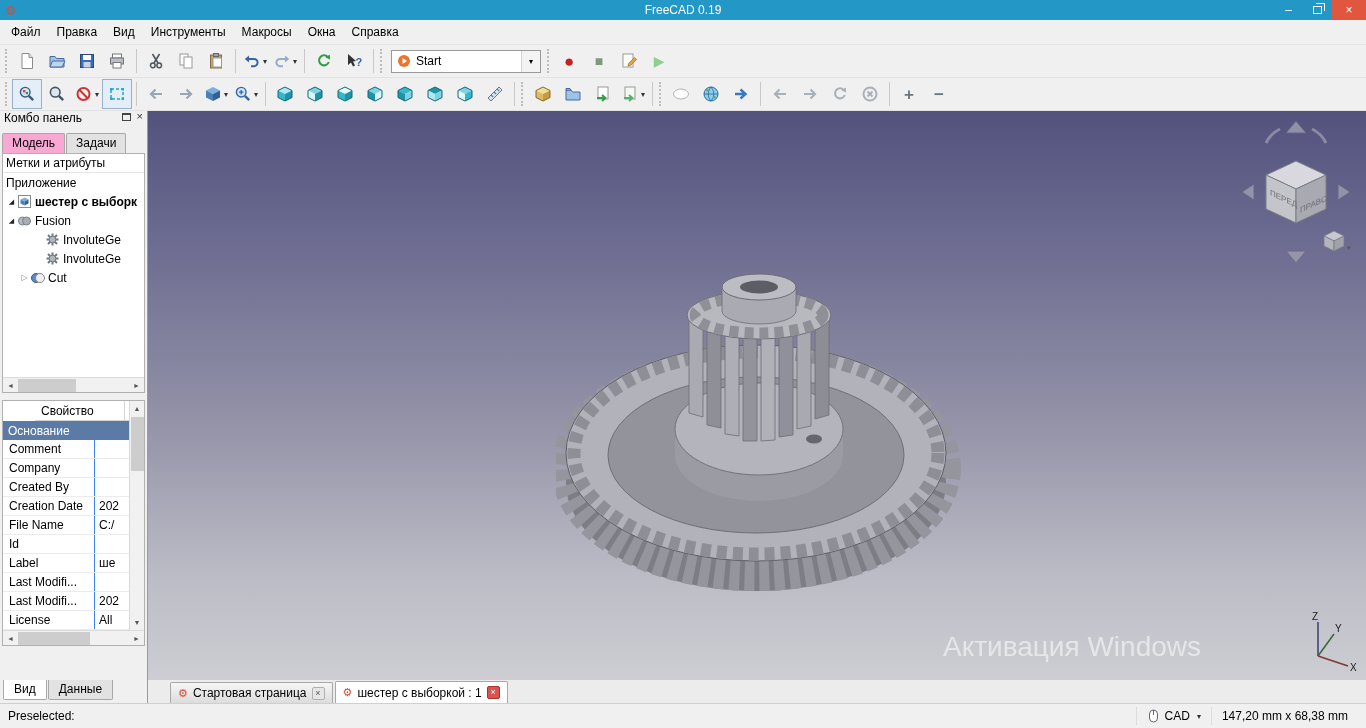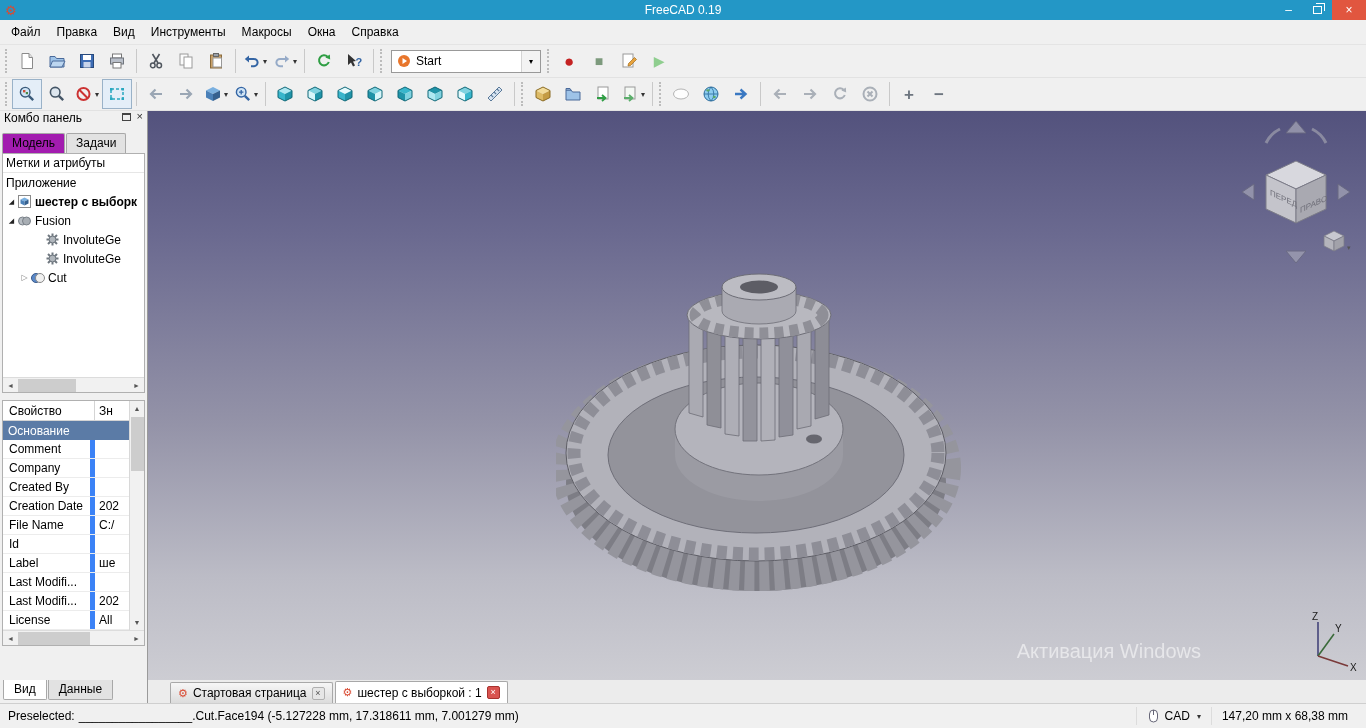--- a/index.html
+++ b/index.html
@@ -33,57 +33,57 @@
 
   
   .main { display:flex; height:569px; }
   .combo { width:148px; background:#f0f0f0; border-right:1px solid #9a9a9a; display:flex; flex-direction:column; }
   .combo-header { height:21px; display:flex; align-items:flex-start; padding:0 4px; }
   .combo-header .hbtns { margin-left:auto; display:flex; gap:6px; align-items:center; }
   .float-glyph { width:9px; height:8px; border:1px solid #444; border-top-width:2px; display:inline-block; }
   .hclose { font-size:11px; color:#333; line-height:1; }
   .combo-tabs { display:flex; padding-left:2px; height:21px; align-items:flex-end; }
   .ctab { padding:2px 9px 3px; border:1px solid #a8a8a8; border-bottom:none; background:#e2e2e2; margin-right:1px; border-radius:2px 2px 0 0; }
-  .ctab.active { background:#a21caf; }
+  .ctab.active { background:#f9a8d4; }
 
   .tree-wrap { height:240px; background:#fff; border:1px solid #b0b0b0; margin:0 2px; display:flex; flex-direction:column; }
   .tree { flex:1; overflow:hidden; }
   .trow { height:19px; display:flex; align-items:center; white-space:nowrap; overflow:hidden; padding-left:3px; }
   .trow.hdr { border-bottom:1px solid #e6e6e6; }
   .texp { width:11px; text-align:center; font-size:7px; color:#303030; flex:none; }
   .texp.open { color:#222; }
   .texp.closed { color:#888; font-size:8px; }
   .ticon { width:15px; height:15px; flex:none; margin-right:3px; }
   .hscroll { height:15px; background:#f1f1f1; display:flex; align-items:center; border-top:1px solid #dcdcdc; }
   .sbtn { width:15px; height:15px; display:flex; align-items:center; justify-content:center; font-size:7px; color:#555; flex:none; }
   .hthumb { width:58px; height:13px; background:#cdcdcd; flex:none; }
   .strack { flex:1; }
   .splitter { height:7px; }
 
   .props { height:246px; background:#fff; border:1px solid #b0b0b0; margin:0 2px; position:relative; padding-right:15px; }
   .prow { display:flex; height:19px; border-bottom:1px solid #ececec; align-items:stretch; }
-  .prow.head { height:20px; border-bottom:1px solid #d4d4d4; }
-  .pname { width:92px; padding-left:6px; border-right:5px solid #3b82f6; display:flex; align-items:center; white-space:nowrap; overflow:hidden; }
+  .prow.head { height:20px; border-bottom:1px solid #d4d4d4;margin-left:32px; }
+  .pname { width:92px; padding-left:6px; border-right:1px solid #3b82f6; display:flex; align-items:center; white-space:nowrap; overflow:hidden; }
   .prow.head .pname { border-right:1px solid #d4d4d4; }
   .pval { flex:1; padding-left:4px; display:flex; align-items:center; white-space:nowrap; overflow:hidden; }
   .pgroup { height:19px; background:#5b7ba6; color:#fff; display:flex; align-items:center; padding-left:5px; }
   .combo-arrow { margin-left:auto; font-size:7px; color:#333; padding-right:1px; }
   .vscroll { position:absolute; top:0; right:0; bottom:15px; width:15px; background:#f1f1f1; border-left:1px solid #d8d8d8; display:flex; flex-direction:column; align-items:center; }
   .vthumb { width:13px; height:54px; background:#cdcdcd; margin-top:1px; flex:none; }
   .vtrack { flex:1; }
   .props .hscroll { position:absolute; left:0; right:0; bottom:0; }
 
   
   .viewport { flex:1; position:relative; overflow:hidden;
     background:linear-gradient(180deg,#53527d 0%,#6b6a90 22%,#9493a8 55%,#bcbcc6 82%,#cdcdd3 100%); }
   .gear-svg { position:absolute; left:408px; top:158px; }
   .navcube { position:absolute; right:10px; top:6px; }
   .axis-cross { position:absolute; right:4px; bottom:8px; }
   .watermark { position:absolute; right:165px; bottom:12px; text-align:left; }
-  .watermark .wm-title { font-size:20px; color:rgba(255,255,255,0.55); margin-bottom:5px; }
+  .watermark .wm-title { font-size:28px; color:rgba(255,255,255,0.55); margin-bottom:5px; }
   .watermark .wm-line { font-size:12.5px; color:rgba(255,255,255,0.8); line-height:1.45; }
 
   
   .bottom-row { height:23px; display:flex; background:#ececec; }
   .side-tabs { width:148px; border-right:1px solid #9a9a9a; background:#f0f0f0; display:flex; padding-left:3px; }
   .stab { height:20px; padding:2px 10px; border:1px solid #a8a8a8; border-top:none; background:#e2e2e2; border-radius:0 0 2px 2px; margin-right:1px; }
   .stab.active { background:#fff; }
   .doc-tabs { flex:1; display:flex; align-items:flex-end; padding-left:22px; }
   .dtab { height:21px; display:flex; align-items:center; gap:5px; padding:0 7px; border:1px solid #a8a8a8; border-bottom:none; background:linear-gradient(#f6f6f6,#dcdcdc); border-radius:2px 2px 0 0; margin-right:2px; }
   .dtab.active { background:#fff; height:22px; }
@@ -670,21 +670,20 @@
     <span class="dtab active">
       <span class="tab-logo">⚙</span>
       <span>шестер с выборкой : 1</span>
       <span class="dclose red">×</span>
     </span>
   </div>
 </div>
 
 <div class="statusbar">
   <span>Preselected:</span>
-  <span class="preval">_________________.Cut.Face194 (-5.127228 mm, 17.318611 mm, 7.001279 mm)</span>
   <div class="status-right">
     <span class="seg">
       <svg width="13" height="14" viewBox="0 0 13 14">
           <rect x="2.5" y="1" width="8" height="12" rx="4" fill="#fff" stroke="#667"></rect>
           <line x1="6.5" y1="1" x2="6.5" y2="6" stroke="#667"></line>
         </svg>
       <span>CAD</span>
       <span class="dd">▾</span>
     </span>
     <span class="seg">

